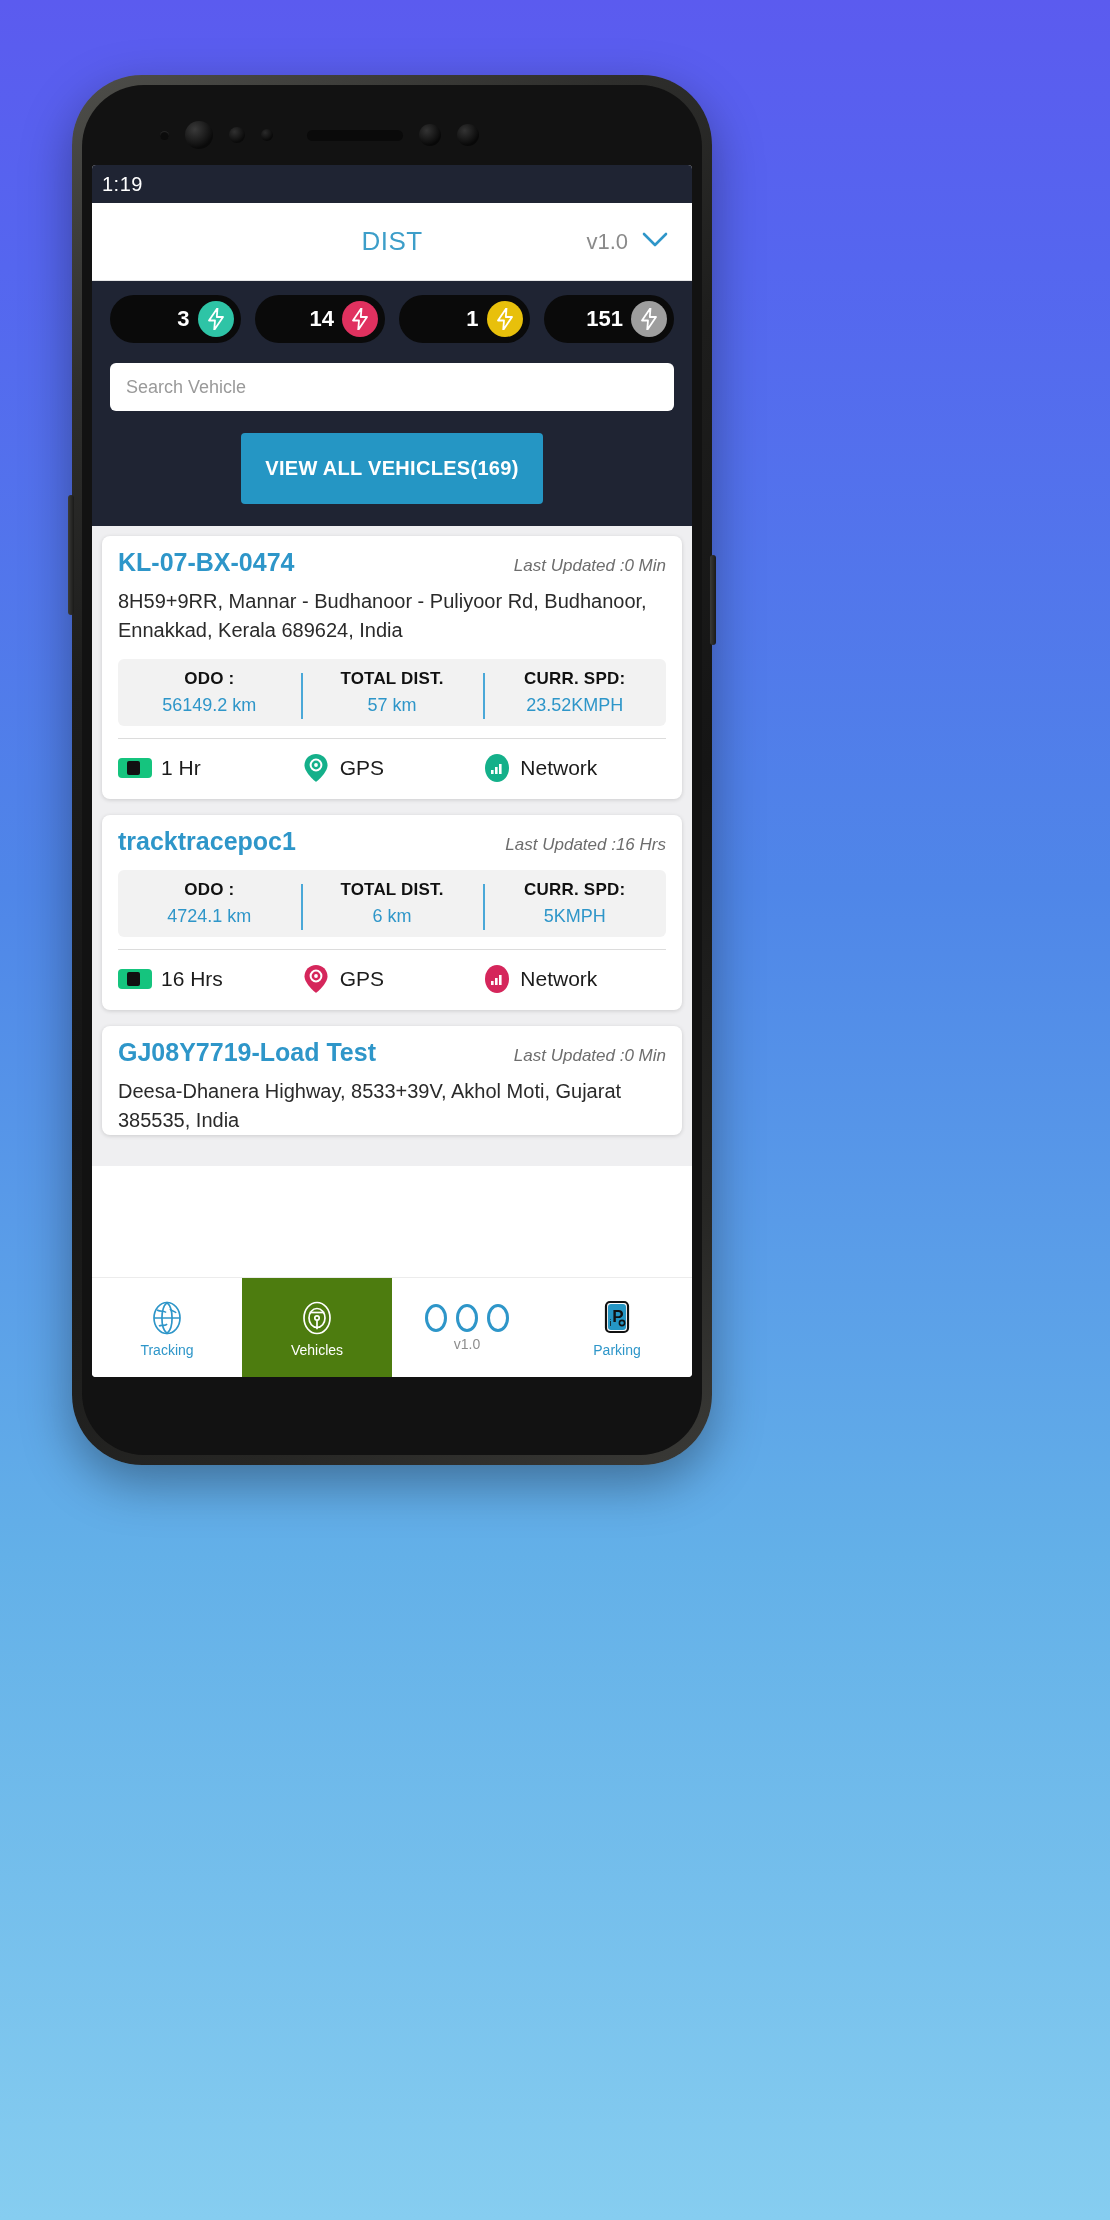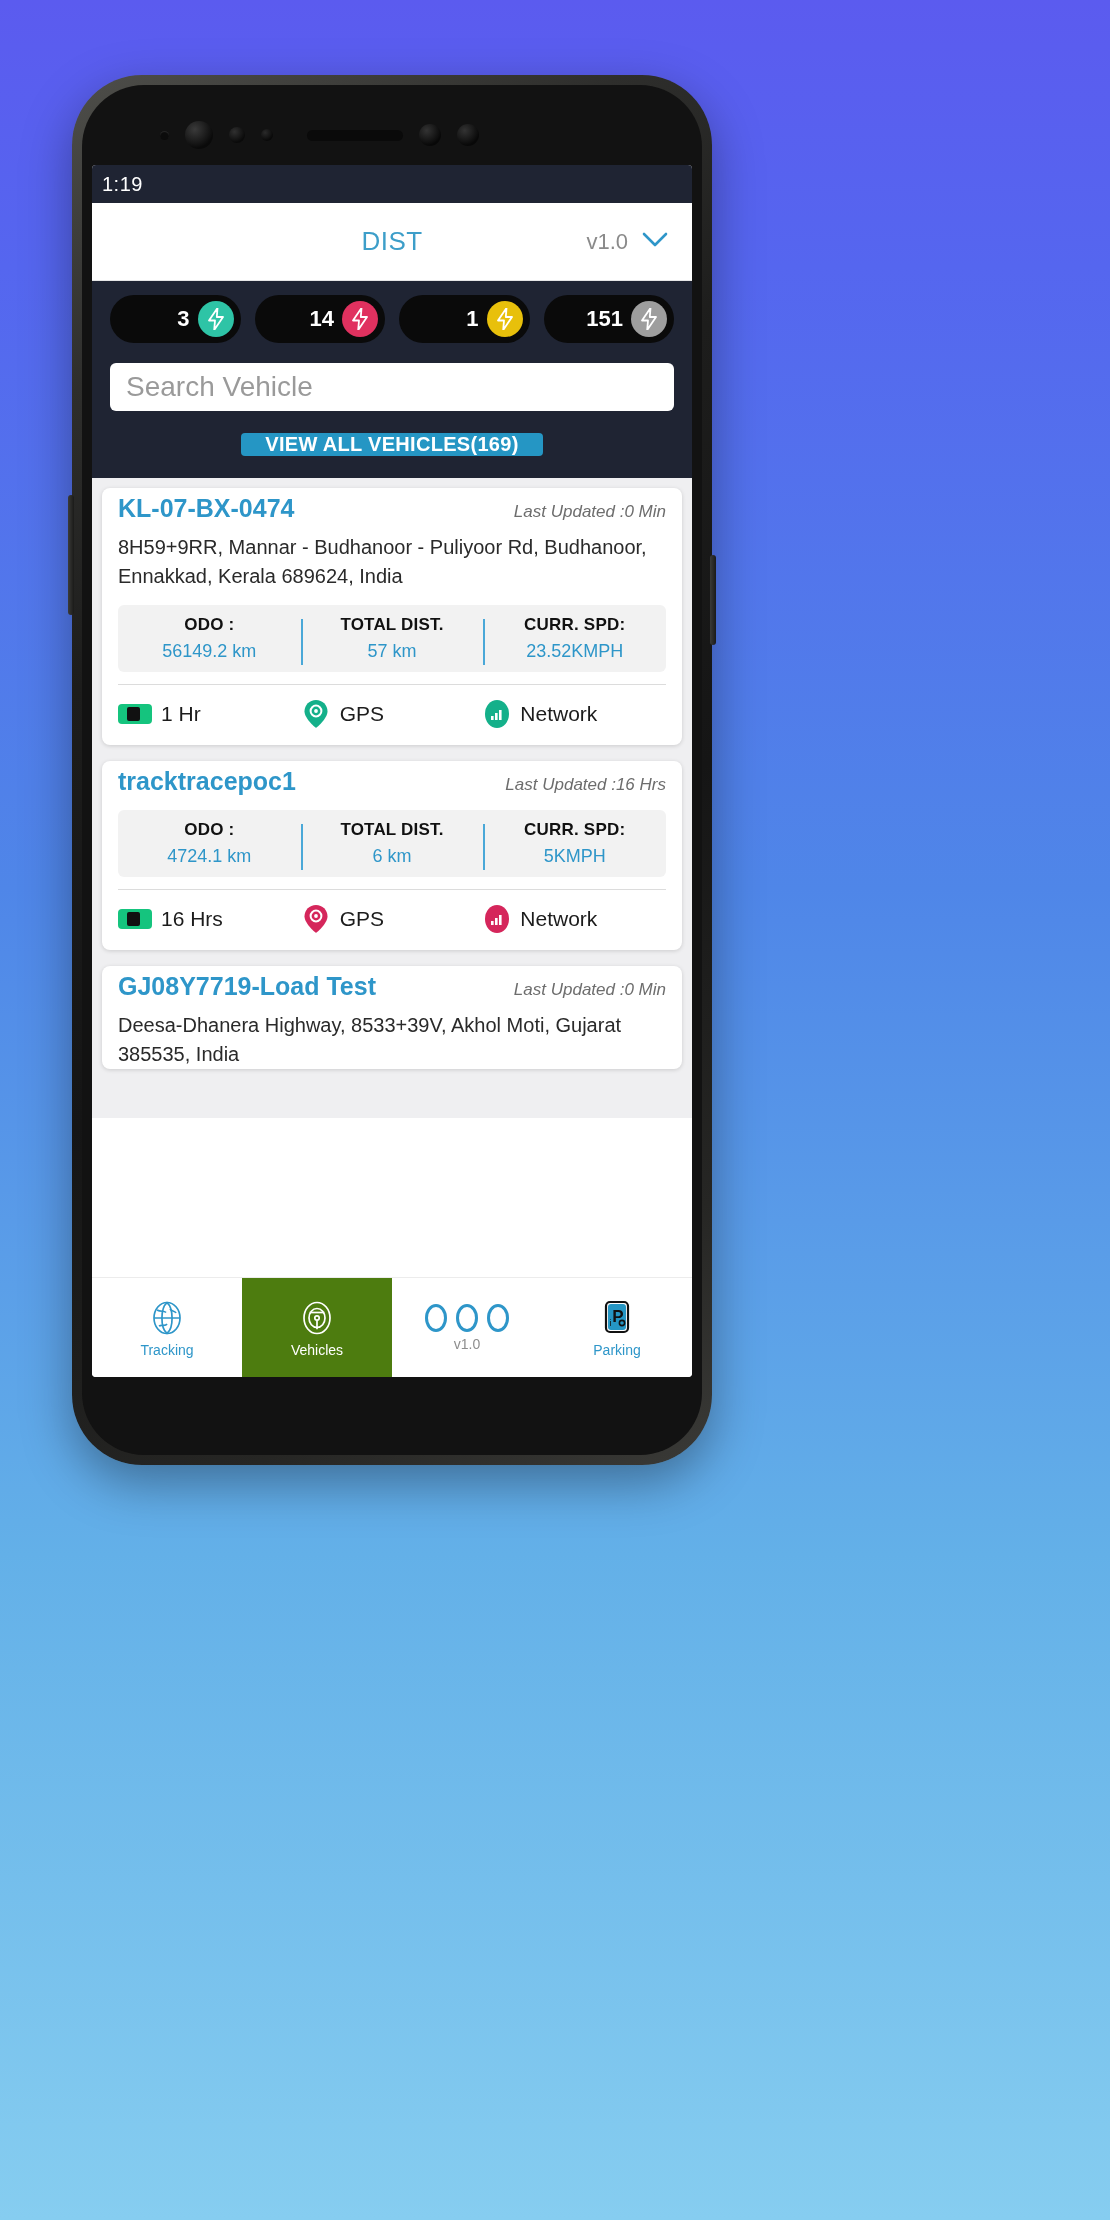--- a/index.html
+++ b/index.html
@@ -108,54 +108,54 @@
   .search-box {
     margin-top: 20px;
     height: 48px;
     background: #fff;
     border-radius: 6px;
     display: flex; align-items: center;
     padding: 0 16px;
   }
   .search-box input {
     border: none; outline: none; width: 100%;
-    font-size: 28px; color: #333;
+    font-size: 18px; color: #333;
     font-family: "Liberation Sans", sans-serif;
     background: transparent;
   }
   .search-box input::placeholder { color: #9a9a9a; }
 
   .viewall-wrap { display: flex; justify-content: center; margin-top: 22px; }
   .viewall-btn {
     background: #2596c4;
     color: #fff;
     border: none;
     border-radius: 4px;
-    padding: 0 24px;
+    padding: 24px 24px;
     font-size: 20px;
     font-weight: bold;
     letter-spacing: .3px;
     font-family: "Liberation Sans", sans-serif;
     cursor: pointer;
   }
 
   
   .list {
     background: #efeff1;
     padding: 10px 10px 0 10px;
     height: 640px;
     overflow: hidden;
     position: relative;
   }
   .card {
     background: #fff;
     border-radius: 8px;
     box-shadow: 0 1px 4px rgba(0,0,0,.15);
     margin-bottom: 16px;
-    padding: 6px 16px 0 16px;
+    padding: 12px 16px 0 16px;
   }
   .card-head { display: flex; align-items: baseline; }
   .veh-name { color: #2e96c9; font-size: 25px; font-weight: bold; }
   .veh-updated {
     margin-left: auto; color: #6d6d6d; font-size: 17px;
     font-style: italic;
   }
   .veh-addr {
     color: #2a2a2a; font-size: 20px; line-height: 1.45;
     margin-top: 10px;

